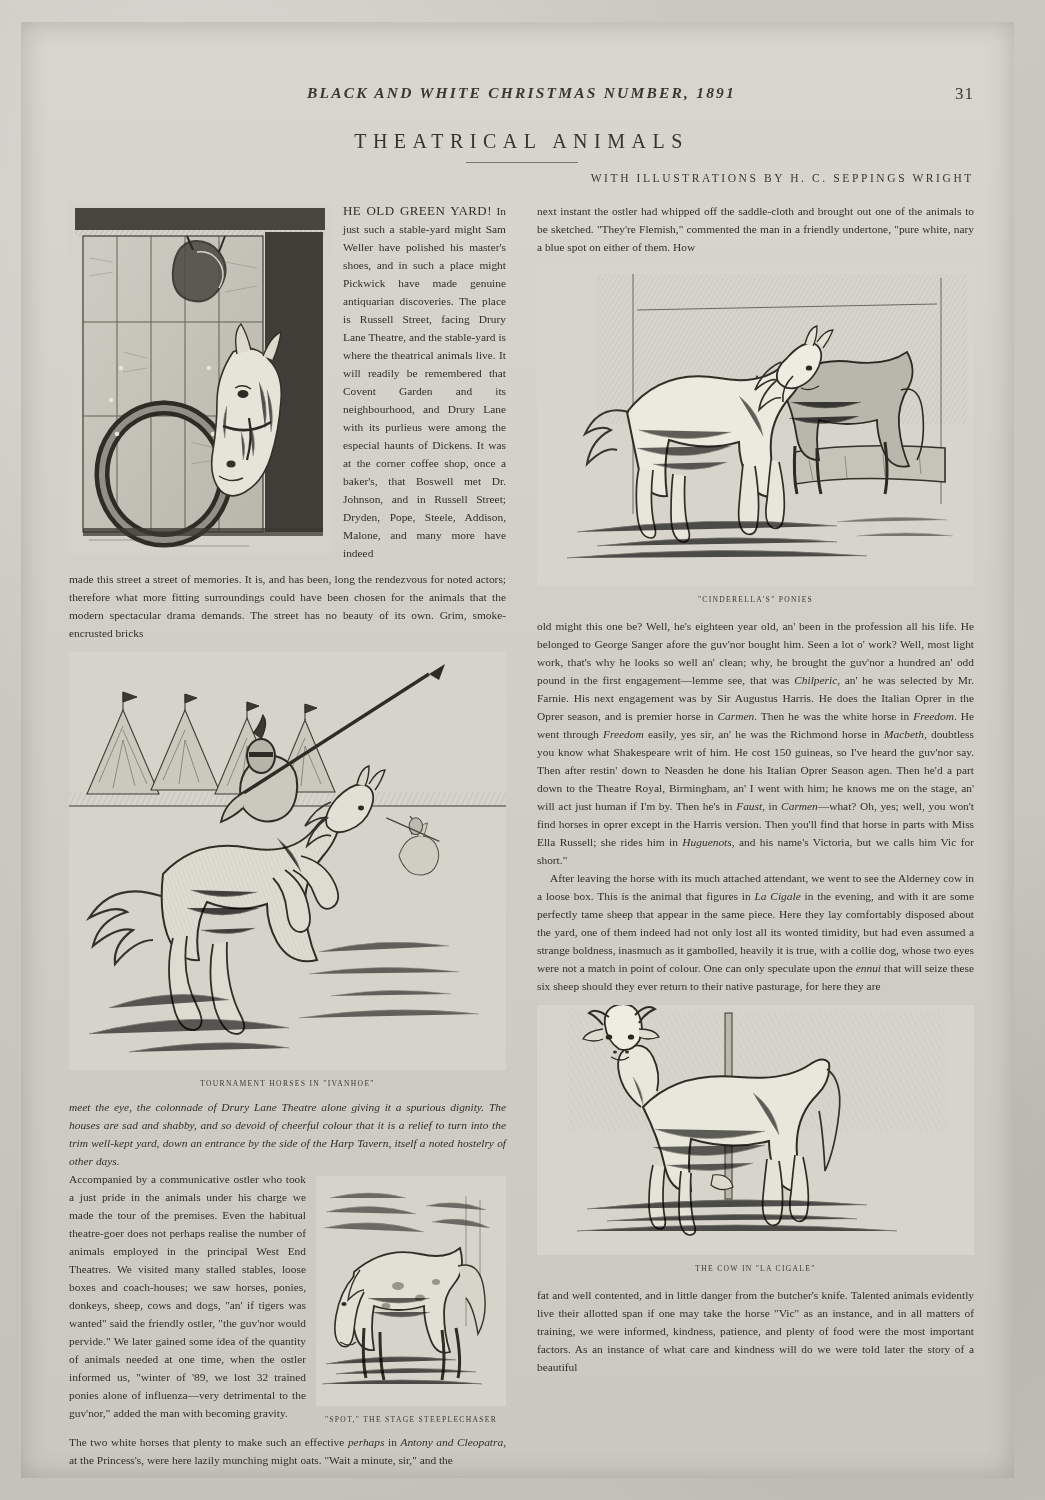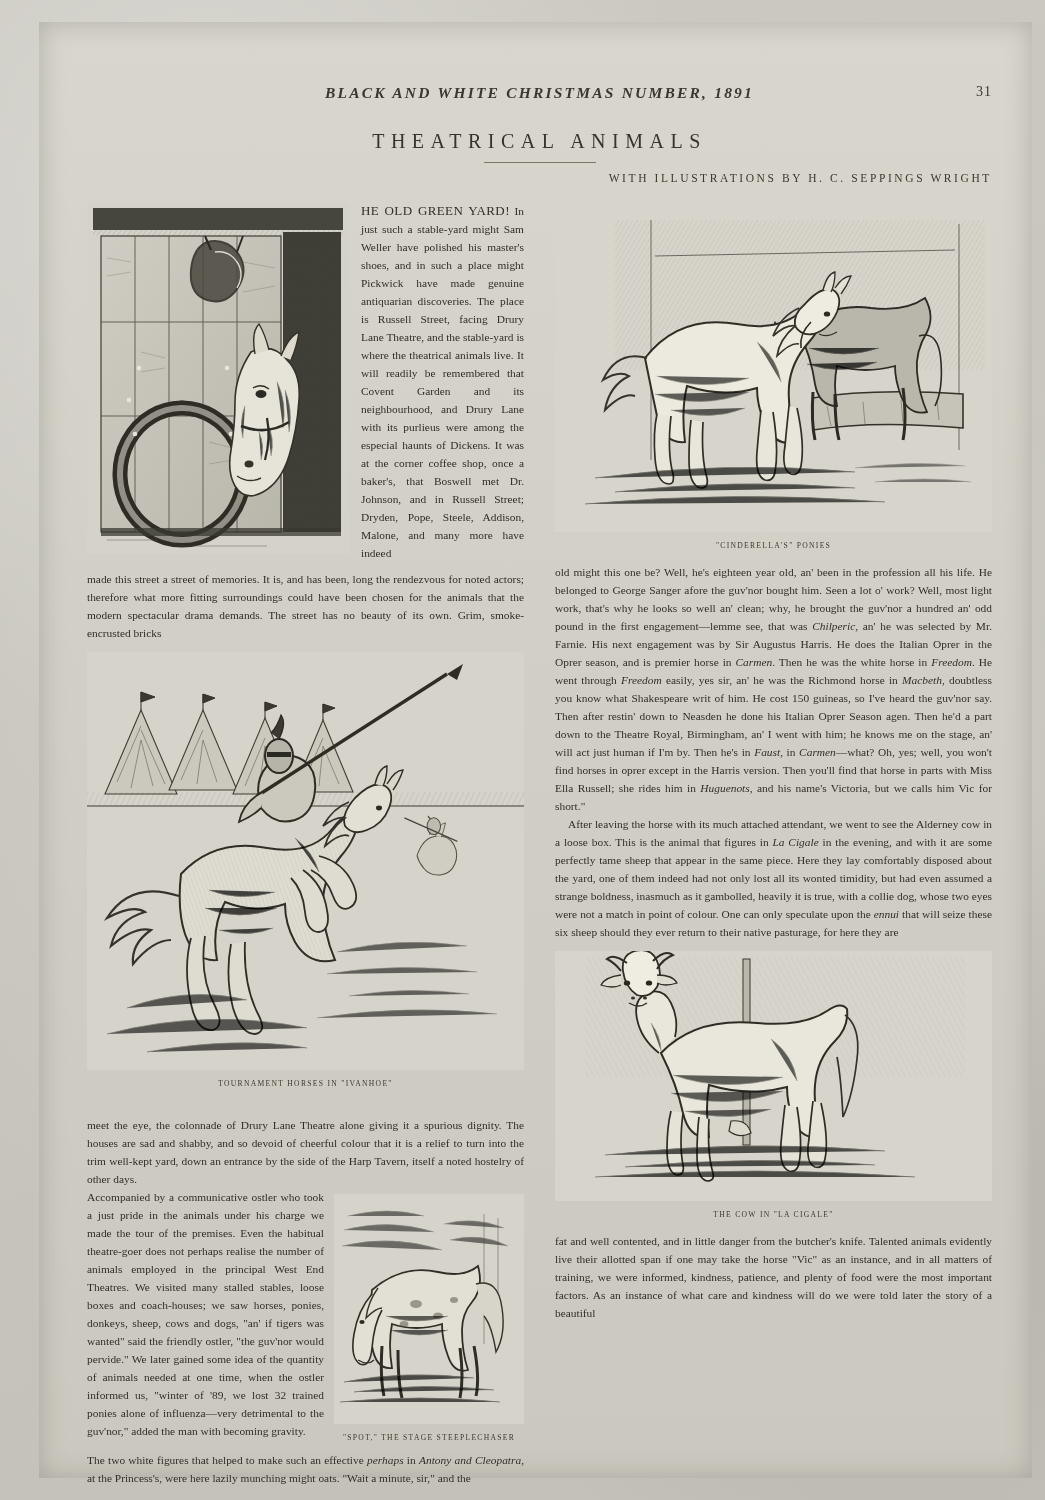--- a/index.html
+++ b/index.html
@@ -23,21 +23,21 @@
     inset: 0;
     background:
       radial-gradient(ellipse 70% 50% at 20% 15%, rgba(255,255,255,0.30), rgba(255,255,255,0) 70%),
       radial-gradient(ellipse 60% 40% at 85% 80%, rgba(120,115,100,0.18), rgba(0,0,0,0) 70%),
       radial-gradient(ellipse 90% 60% at 50% 50%, rgba(255,255,250,0.18), rgba(0,0,0,0) 75%),
       linear-gradient(160deg, rgba(200,198,188,0.5), rgba(170,168,156,0.35));
     pointer-events: none;
   }
   .sheet {
     position: absolute;
-    left: 39px;
+    left: 21px;
     top: 22px;
     width: 993px;
     height: 1456px;
     background: linear-gradient(180deg, #d8d6cd 0%, #d2d0c6 40%, #cbc9bf 100%);
     box-shadow: 0 0 26px rgba(60,58,50,0.25) inset;
   }
   .content {
     position: absolute;
     left: 48px;
     top: 40px;
@@ -53,21 +53,21 @@
     font-weight: bold;
     letter-spacing: 2.2px;
     font-size: 15.5px;
     color: #3a382f;
     padding-top: 22px;
   }
   .folio {
     position: absolute;
     right: 0;
     top: 22px;
-    font-size: 14px;
+    font-size: 17px;
     letter-spacing: 1px;
     color: #3a382f;
   }
   .article-title {
     text-align: center;
     font-size: 20px;
     letter-spacing: 6.5px;
     margin-top: 28px;
     color: #36342c;
     font-family: "Liberation Serif", serif;
@@ -360,21 +360,21 @@
                 <g stroke="#3f3d35" stroke-width="0.8" opacity="0.6">
                   <path d="M40 356 q60 -22 120 -8"></path>
                   <path d="M20 382 q100 -26 200 -6"></path>
                   <path d="M60 400 q90 -16 160 -4"></path>
                 </g>
               </svg>
             </div>
             <div class="cap">TOURNAMENT HORSES IN "IVANHOE"</div>
           </div>
 
-          <p class="noind" style="margin-top:23px;">meet the eye, the colonnade of Drury Lane Theatre alone giving it a spurious dignity. The houses are sad and shabby, and so devoid of cheerful colour that it is a relief to turn into the trim well-kept yard, down an entrance by the side of the Harp Tavern, itself a noted hostelry of other days.</p>
+          <p class="noind" style="margin-top:5px;font-style:italic;">meet the eye, the colonnade of Drury Lane Theatre alone giving it a spurious dignity. The houses are sad and shabby, and so devoid of cheerful colour that it is a relief to turn into the trim well-kept yard, down an entrance by the side of the Harp Tavern, itself a noted hostelry of other days.</p>
 
           <div class="fig" style="float:right;width:190px;margin:6px 0 4px 10px;">
             <div class="fig-canvas" style="width:190px;height:230px;">
               <svg viewBox="0 0 190 230" width="190" height="230">
                 <rect x="0" y="0" width="190" height="230" fill="#d6d4ca"></rect>
 
                 <g stroke="#4a4840" stroke-width="0.6" opacity="0.5">
                   <path d="M14 22 q40 -10 76 0"></path>
                     <path d="M10 36 q46 -12 90 2"></path>
                   <path d="M8 52 q50 -12 100 4"></path>
@@ -420,25 +420,26 @@
                   <path d="M20 198 q70 -10 140 -2"></path>
                   <path d="M6 208 q80 -8 160 0"></path>
                 </g>
               </svg>
             </div>
             <div class="cap">"SPOT," THE STAGE STEEPLECHASER</div>
           </div>
 
           <p class="noind" style="margin-top:0;">Accompanied by a communicative ostler who took a just pride in the animals under his charge we made the tour of the premises. Even the habitual theatre-goer does not perhaps realise the number of animals employed in the principal West End Theatres. We visited many stalled stables, loose boxes and coach-houses; we saw horses, ponies, donkeys, sheep, cows and dogs, "an' if tigers was wanted" said the friendly ostler, "the guv'nor would pervide." We later gained some idea of the quantity of animals needed at one time, when the ostler informed us, "winter of '89, we lost 32 trained ponies alone of influenza—very detrimental to the guv'nor," added the man with becoming gravity.</p>
 
-          <p class="noind" style="clear:both;"><span>The two white figures that helped to make such an effective </span><em>perhaps</em><span> in </span><em>Antony and Cleopatra</em><span>, at the Princess's, were here lazily munching might oats. "Wait a minute, sir," and the</span></p>
+          <p class="noind" style="clear:both;"><span>The two white horses that plenty to make such an effective </span><em>perhaps</em><span> in </span><em>Antony and Cleopatra</em><span>, at the Princess's, were here lazily munching might oats. "Wait a minute, sir," and the</span></p>
         </div>
 
         <div class="col col-right">
 
+          <p class="noind">next instant the ostler had whipped off the saddle-cloth and brought out one of the animals to be sketched. "They're Flemish," commented the man in a friendly undertone, "pure white, nary a blue spot on either of them. How</p>
 
           <div class="fig" style="margin-top:8px;">
             <div class="fig-canvas" style="width:437px;height:322px;">
               <svg viewBox="0 0 437 322" width="437" height="322">
                 <defs>
                   <pattern id="cp" width="4" height="4" patternUnits="userSpaceOnUse" patternTransform="rotate(30)">
                     <line x1="0" y1="0" x2="0" y2="4" stroke="#484639" stroke-width="0.6" opacity="0.45"></line>
                   </pattern>
                 </defs>
                 <rect x="0" y="0" width="437" height="322" fill="#d7d5cb"></rect>

